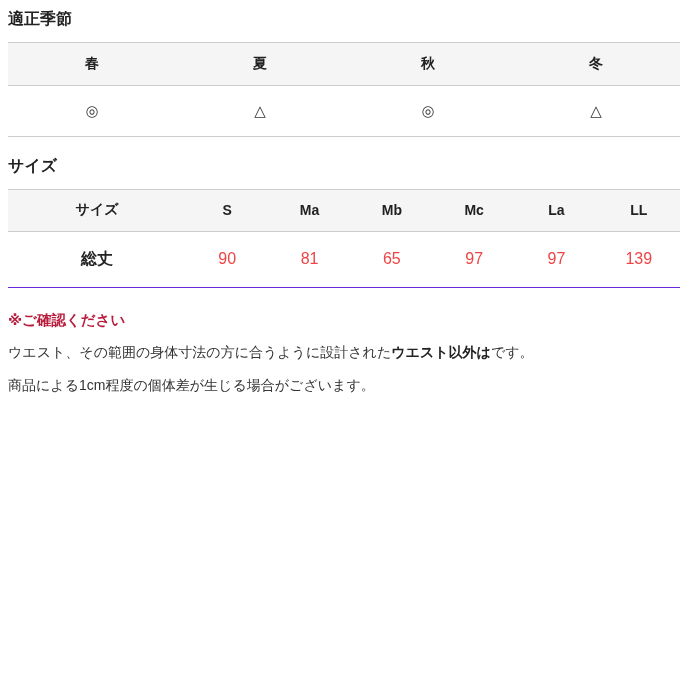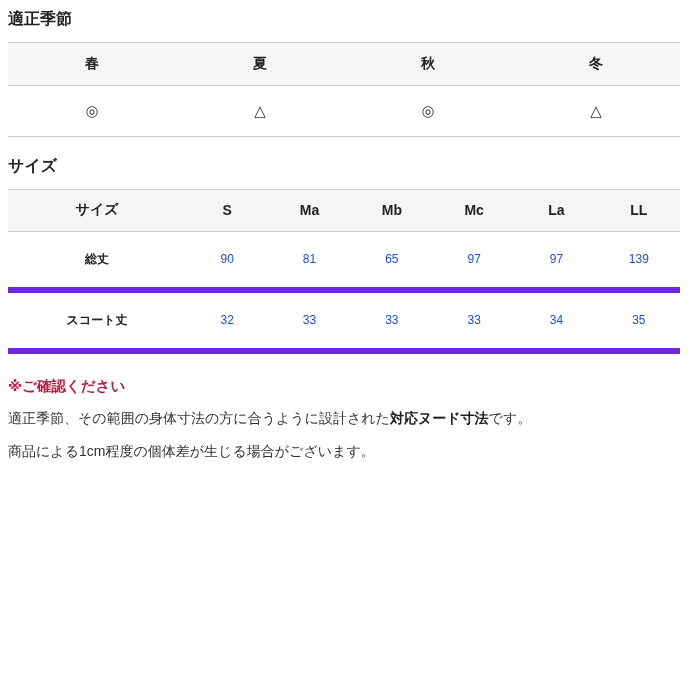--- a/index.html
+++ b/index.html
@@ -55,27 +55,27 @@
     border-top: 1px solid #cccccc;
     border-bottom: 1px solid #cccccc;
     font-size: 14px;
     font-weight: 700;
     color: #222222;
     text-align: center;
   }
   .size-table tbody th,
   .size-table tbody td {
     height: 53px;
-    border-bottom: 6px solid #6d28d9;
-    font-size: 12px;
+    border-bottom: 1px solid #6d28d9;
+    font-size: 16px;
     text-align: center;
     vertical-align: middle;
   }
   .size-table tbody th { font-weight: 700; color: #222222; }
-  .size-table tbody td { font-weight: 400; color: #1d4ed8; }
+  .size-table tbody td { font-weight: 400; color: #ef4444; }
   
   .notes { margin-top: 24px; }
   .notes-heading {
     color: #b81c3c;
     font-size: 14.5px;
     font-weight: 700;
     line-height: 1.2;
   }
   .note {
     margin: 15px 0 0 0;
@@ -132,31 +132,22 @@
     <tbody>
       <tr>
         <th>総丈</th>
         <td>90</td>
         <td>81</td>
         <td>65</td>
         <td>97</td>
         <td>97</td>
         <td>139</td>
       </tr>
-      <tr>
-        <th>スコート丈</th>
-        <td>32</td>
-        <td>33</td>
-        <td>33</td>
-        <td>33</td>
-        <td>34</td>
-        <td>35</td>
-      </tr>
     </tbody>
   </table>
 
   <div class="notes">
     <div class="notes-heading">※ご確認ください</div>
-    <p class="note"><span>適正季節、その範囲の身体寸法の方に合うように設計された</span><strong>対応ヌード寸法</strong><span>です。</span></p>
+    <p class="note"><span>ウエスト、その範囲の身体寸法の方に合うように設計された</span><strong>ウエスト以外は</strong><span>です。</span></p>
     <p class="note"><span>商品による1cm程度の個体差が生じる場合がございます。</span><strong></strong><span></span></p>
   </div>
 
 </div>
 
 </body></html>

